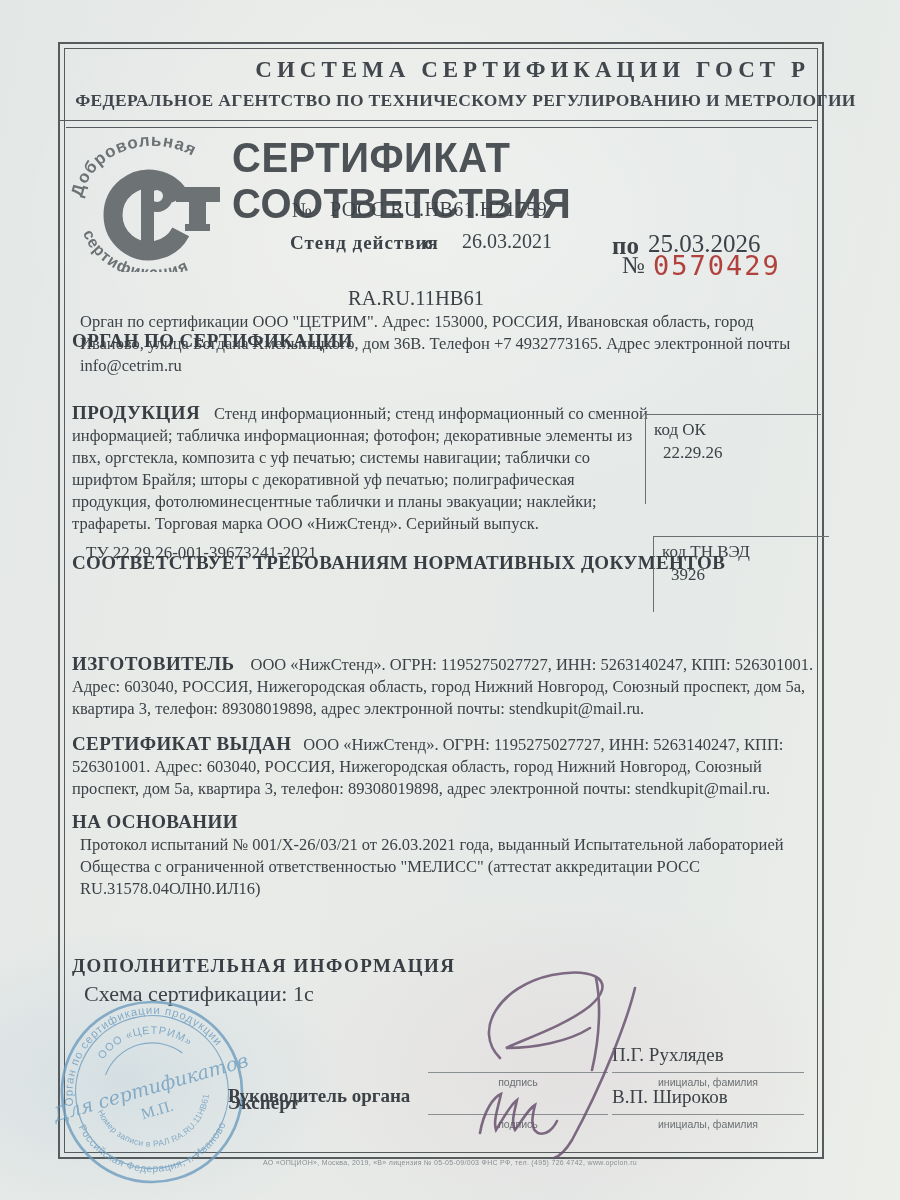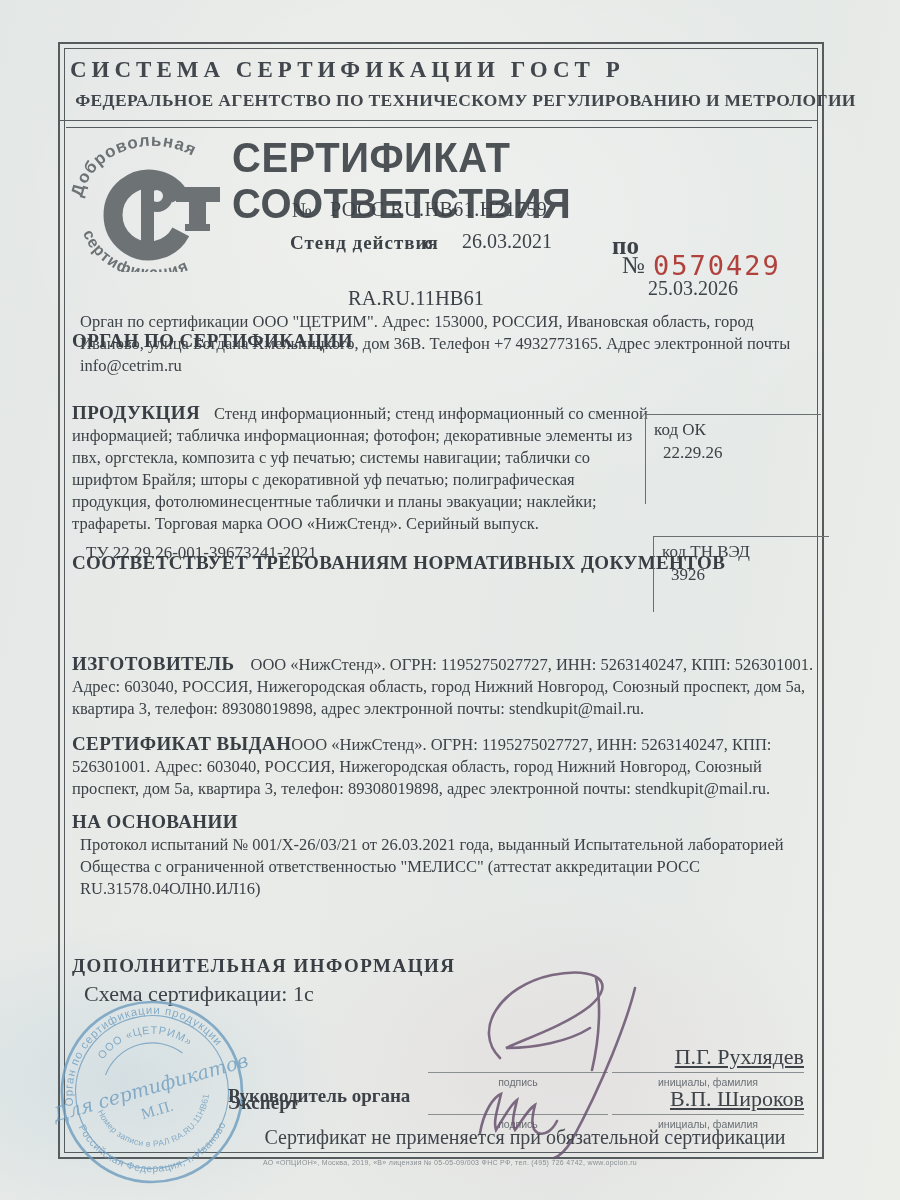--- a/index.html
+++ b/index.html
@@ -12,60 +12,60 @@
       radial-gradient(ellipse 420px 260px at 62% 89%, rgba(215,160,175,.12), transparent 70%),
       radial-gradient(ellipse 600px 400px at 50% 18%, rgba(255,255,255,.30), transparent 75%),
       linear-gradient(100deg,#e3e7e6 0%,#e9ebe8 30%,#e5e9e7 70%,#eceeea 100%);
     font-family:"Liberation Serif","DejaVu Serif",serif;
     color:#3c4247;
   }
   .frame-outer{position:absolute;left:58px;top:42px;width:762px;height:1113px;border:2px solid #565b5e;}
   .frame-inner{position:absolute;left:4px;top:4px;right:4px;bottom:4px;border:1px solid #565b5e;}
   .hline{position:absolute;height:1px;background:#565b5e;}
   .abs{position:absolute;}
-  .hdr1{left:70px;top:57px;width:740px;text-align:left;font-weight:bold;font-size:23px;letter-spacing:5px;color:#41474c;font-family:Liberation Serif, serif;}
+  .hdr1{left:70px;top:57px;width:740px;text-align:right;font-weight:bold;font-size:23px;letter-spacing:5px;color:#41474c;font-family:Liberation Serif, serif;}
   .hdr2{left:64px;top:90px;width:803px;text-align:center;font-weight:bold;font-size:17.5px;letter-spacing:.3px;color:#41474c;}
   .title{left:232px;top:136px;width:590px;font-family:"Liberation Sans","DejaVu Sans",sans-serif;
          font-weight:bold;font-size:40px;letter-spacing:.5px;color:#4d5256;transform:scaleY(1.04);}
   .numrow-label{left:292px;top:198px;font-size:21px;}
   .numrow-val{left:330px;top:198px;font-size:20px;letter-spacing:.5px;}
   .valid-label{left:290px;top:232px;font-size:19px;font-weight:bold;letter-spacing:1px;}
   .valid-c{left:424px;top:232px;font-size:19px;font-weight:bold;}
   .valid-from{left:462px;top:230px;font-size:20px;}
   .valid-po{left:612px;top:232px;font-size:25px;font-weight:bold;}
-  .valid-to{left:648px;top:230px;font-size:20px;margin-top:47px;}
+  .valid-to{left:648px;top:230px;font-size:25px;}
   .blank-no{left:622px;top:252px;font-size:24px;color:#3c4247;}
   .blank-num{left:653px;top:250px;font-family:"DejaVu Sans Mono",monospace;font-size:27px;letter-spacing:2px;color:#b0413c;}
   .sec-head{font-weight:bold;font-size:19px;color:#383e43;letter-spacing:.4px;}
   .body-txt{font-size:16.5px;line-height:1.33;color:#3c4247;}
   .organ-head{left:72px;top:290px;margin-top:40px;}
   .organ-no{left:348px;top:287px;font-size:20.5px;}
   .organ-body{left:80px;top:311px;width:726px;}
   .prod{left:72px;top:400px;width:578px;}
   .prod .sec-head{margin-right:14px;}
   .codebox{border-top:1px solid #6a6f72;border-left:1px solid #6a6f72;padding:5px 0 0 8px;}
   .codebox .lbl{font-size:17px;}
   .codebox .val{font-size:17px;padding-left:9px;margin-top:3px;}
   .box-ok{left:645px;top:414px;width:167px;height:84px;}
   .box-tnved{left:645px;top:536px;width:167px;height:70px;margin-left:8px;}
   .conf-head{left:72px;top:520px;margin-top:32px;}
   .conf-body{left:86px;top:543px;width:560px;font-size:17px;}
   .manu{left:72px;top:651px;width:742px;}
   .manu .sec-head{margin-right:16px;}
   .issued{left:72px;top:731px;width:748px;}
-  .issued .sec-head{margin-right:0;}
+  .issued .sec-head{margin-right:12px;}
   .basis-head{left:72px;top:811px;}
   .basis-body{left:80px;top:834px;width:726px;}
   .add-head{left:72px;top:955px;letter-spacing:1.5px;}
   .add-body{left:84px;top:981px;font-size:22px;}
   .sig-role1{left:228px;top:1049px;font-size:19px;font-weight:bold;margin-top:36px;}
   .sig-role2{left:228px;top:1092px;font-size:19px;font-weight:bold;}
   .sig-line{position:absolute;border-bottom:1px solid #8a8f92;}
   .sig-sub{position:absolute;text-align:center;font-size:10.5px;color:#6b7074;font-family:"Liberation Sans",sans-serif;}
-  .sig-name{position:absolute;text-align:right;font-size:22px;color:#3c4247;text-decoration:underline;}
+  .sig-name{position:absolute;text-align:left;font-size:19px;color:#3c4247;}
   .foot-note{left:225px;top:1126px;width:600px;text-align:center;font-size:20px;color:#3f454a;}
   .print-line{left:150px;top:1159px;width:600px;text-align:center;font-size:7px;color:#8a8f92;font-family:"Liberation Sans",sans-serif;letter-spacing:.3px;}
   .logo-svg{left:66px;top:130px;}
   .stamp-svg{left:46px;top:992px;opacity:.8;}
   .pen-svg{left:400px;top:958px;}
 </style>
 </head>
 <body>
 
 <div class="page">
@@ -188,16 +188,15 @@
 
   <svg class="abs pen-svg" width="300" height="210" viewBox="0 0 300 210">
     <g fill="none" stroke="#6a5470" stroke-width="2.6" stroke-linecap="round" opacity=".85">
       <path d="M 100 100 C 72 72, 100 28, 152 17 C 196 8, 218 24, 190 48 C 165 68, 122 82, 106 90 C 134 90, 168 84, 190 70"></path>
       <path d="M 196 20 C 201 44, 200 78, 192 112"></path>
       <path d="M 80 175 C 84 152, 94 139, 101 136 C 98 150, 93 163, 96 172 C 103 161, 110 147, 117 142 C 114 155, 111 165, 115 172 C 122 163, 128 151, 135 147 C 132 159, 130 171, 138 175 C 146 178, 153 171, 157 163"></path>
       <path d="M 235 30 C 227 63, 203 125, 172 182 C 166 192, 160 198, 154 200"></path>
     </g>
   </svg>
 
-  <div class="abs foot-note">Сертификат не применяется при обязательной сертификации</div>
   <div class="abs print-line">АО «ОПЦИОН», Москва, 2019, «В»    лицензия № 05-05-09/003 ФНС РФ, тел. (495) 726 4742, www.opcion.ru</div>
 
 </div>
 
 </body></html>

